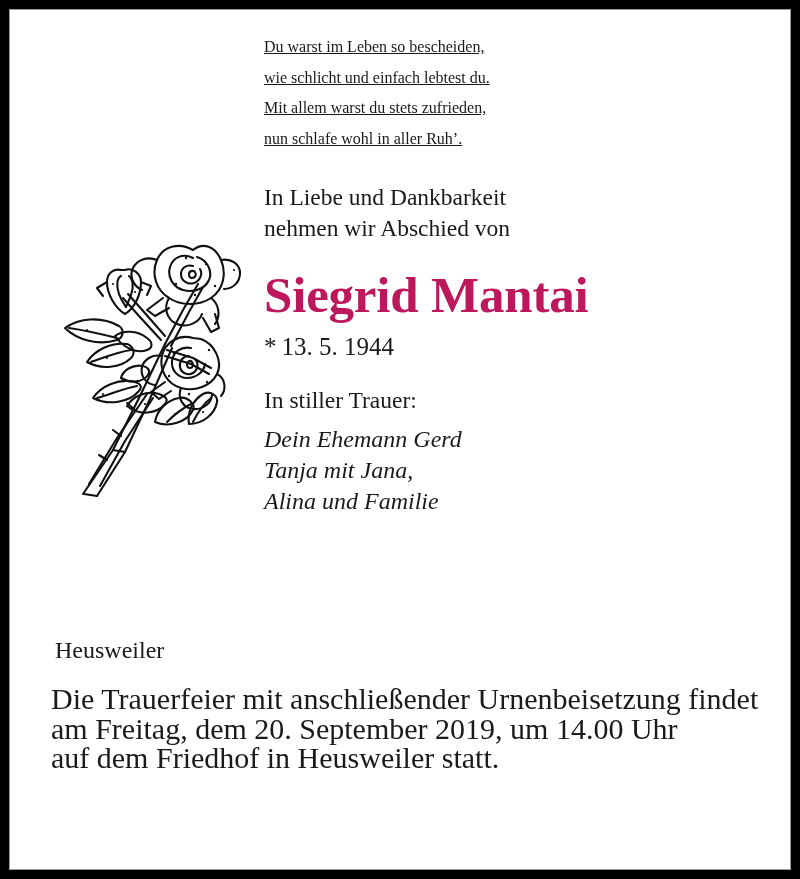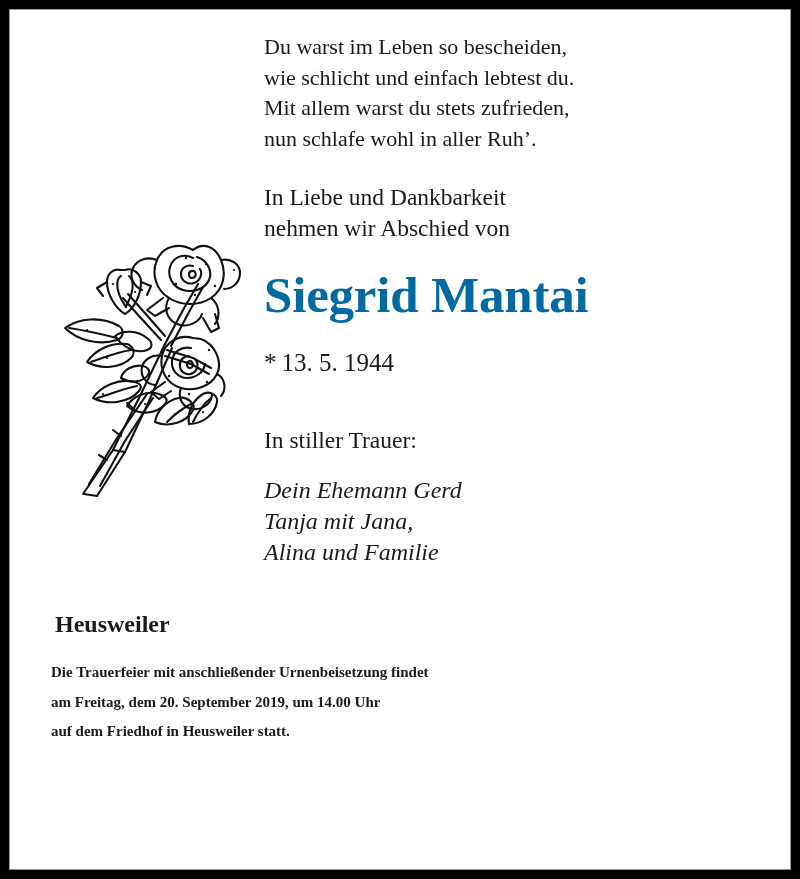--- a/index.html
+++ b/index.html
@@ -48,49 +48,50 @@
 
   
   .upper-block {
     position: absolute;
     left: 254px;
     top: 22px;
     right: 20px;
   }
 
   .verse {
-    font-size: 22px;
+    font-size: 16px;
     line-height: 30.5px;
     white-space: pre-line;
+    text-decoration: underline;
   }
 
   .dedication {
     margin-top: 28px;
     font-size: 23.5px;
     line-height: 30.5px;
     white-space: pre-line;
   }
 
   .deceased-name {
     margin-top: 23px;
     font-size: 51px;
     line-height: 58px;
     font-weight: bold;
     letter-spacing: -0.2px;
-    color: #0369a1;
+    color: #be185d;
   }
 
   .maiden-name {
     margin-top: 9px;
     font-size: 23.5px;
     line-height: 29px;
   }
 
   .life-dates {
-    margin-top: 24px;
+    margin-top: 8px;
     font-size: 25px;
     line-height: 30px;
     display: flex;
     align-items: flex-start;
   }
   .life-dates .date-born {
     min-width: 0;
     white-space: nowrap;
   }
   .life-dates .date-died {
@@ -98,51 +99,50 @@
     white-space: nowrap;
   }
   .sym {
     margin-right: 5px;
   }
   .sym-cross {
     font-size: 23px;
   }
 
   .mourning-heading {
-    margin-top: 47px;
+    margin-top: 23px;
     font-size: 23.5px;
     line-height: 30px;
   }
 
   .mourners {
-    margin-top: 20px;
+    margin-top: 9px;
     font-size: 24px;
     line-height: 31px;
     font-style: italic;
     white-space: pre-line;
   }
 
   
   .lower-block {
     position: absolute;
     left: 41px;
-    top: 599px;
+    top: 625px;
     right: 28px;
-    font-weight: bold;
   }
 
   .place-line {
     margin-left: 4px;
     font-size: 24px;
     line-height: 30px;
   }
 
   .service-info {
     margin-top: 19px;
-    font-size: 15px;
+    font-size: 30px;
     line-height: 29.5px;
     white-space: pre-line;
   }
 
   .funeral-home {
     margin-top: 25px;
     text-align: center;
     font-size: 22.5px;
     line-height: 30px;
     white-space: pre-line;

